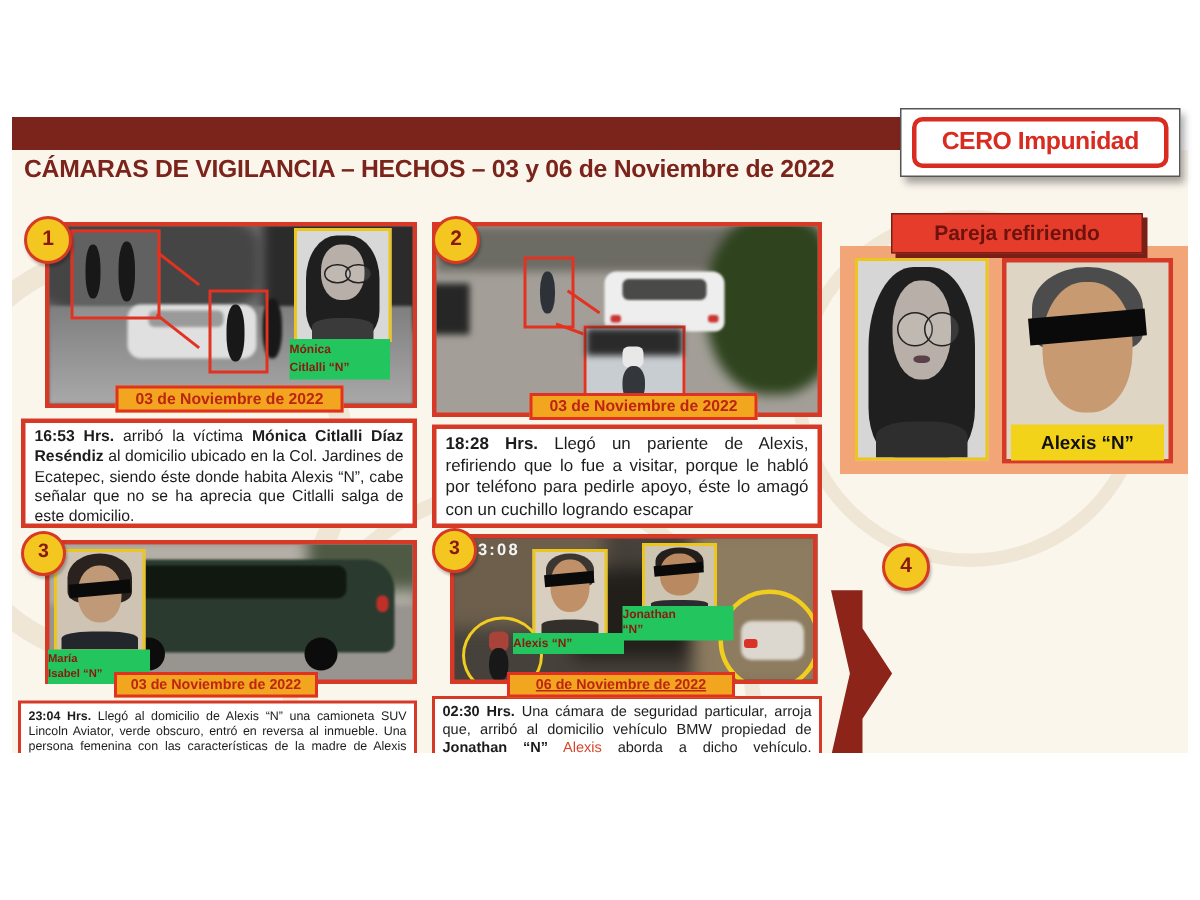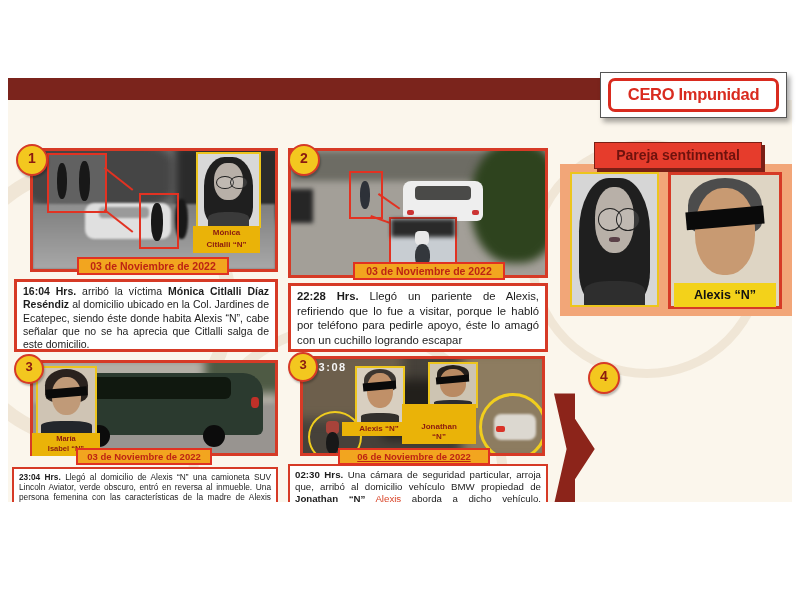--- a/index.html
+++ b/index.html
@@ -23,21 +23,21 @@
   .numcircle{width:28px;height:28px;border-radius:50%;background:#f3c71f;
         border:2px solid #d63a26;color:#8a1a10;font-weight:bold;font-size:14px;
         line-height:24px;text-align:center;z-index:8;box-shadow:1px 2px 2px rgba(0,0,0,.25);}
   .imgbox{border:3px solid #d63a26;background:#777;z-index:2;}
   .scene{position:absolute;left:0;top:0;right:0;bottom:0;overflow:hidden;}
   .datebadge{background:#f2a51f;border:2px solid #e03222;color:#bd2413;font-weight:bold;
         text-align:center;z-index:7;}
   .cap{background:#fff;border:3px solid #d63a26;color:#1c1c1c;text-align:justify;
         z-index:3;box-sizing:border-box;}
   .cap .red{color:#d9452a;}
-  .insetlabel{background:#eab308;color:#8a1a10;font-weight:bold;text-align:center;z-index:7;}
+  .insetlabel{background:#22c55e;color:#8a1a10;font-weight:bold;text-align:left;z-index:7;}
   .redline{height:1.6px;background:#e23222;transform-origin:0 0;}
   .hl-rect{border:2px solid #e23222;}
   .ell{border-radius:50%;z-index:5;}
   
   .sec-header{background:#e63c2c;border:1px solid #7a1f15;box-shadow:3px 3px 0 #7a1f15;
         text-align:center;font-weight:bold;z-index:6;}
   
   .portrait{overflow:hidden;z-index:5;}
   .p-hair{position:absolute;background:#1f1f1f;}
   .p-face{position:absolute;border-radius:46%;}
@@ -57,20 +57,21 @@
   <div class="abs slidebody">
     <div class="abs wm" style="left:-60px;top:60px;width:260px;height:260px;"></div>
     <div class="abs wm" style="left:180px;top:220px;width:300px;height:300px;border-width:10px;"></div>
     <div class="abs wm" style="left:520px;top:40px;width:220px;height:220px;border-width:9px;"></div>
   </div>
 
   <div class="abs topbar"></div>
   <div class="abs cero-badge">
     <div class="cero-stamp">CERO Impunidad</div>
   </div>
+  <div class="abs page-title">CÁMARAS DE VIGILANCIA – HECHOS – 03 y 06 de Noviembre de 2022</div>
 
   <div class="abs numcircle" style="left:16px;top:144px;">1</div>
   <div class="abs imgbox" style="left:30px;top:148px;width:242px;height:118px;">
     <div class="scene">
       <div class="abs" style="left:-10px;top:-10px;width:150px;height:70px;background:#454545;border-radius:30%;filter:blur(4px);"></div>
       <div class="abs" style="right:-10px;top:-6px;width:110px;height:75px;background:#2b2b2b;filter:blur(4px);"></div>
       <div class="abs" style="left:0;bottom:0;width:100%;height:55%;background:linear-gradient(180deg,#7e7e7e,#a8a8a8);filter:blur(1px);"></div>
       <div class="abs" style="left:52px;top:52px;width:86px;height:36px;background:#e0e0e0;border-radius:9px;filter:blur(1px);">
         <div class="abs" style="left:14px;top:4px;width:50px;height:11px;background:#9a9a9a;border-radius:4px;"></div>
       </div>
@@ -92,21 +93,21 @@
     <div class="p-face" style="left:27%;top:12%;width:46%;height:52%;background:#b8b0a8;"></div>
     <div class="lens" style="left:30%;top:30%;"></div>
     <div class="lens" style="left:52%;top:30%;"></div>
     <div class="p-body" style="left:16%;width:68%;height:20%;background:#3a3a3a;"></div>
   </div>
   <div class="abs insetlabel" style="left:193px;top:226px;width:67px;height:26px;font-size:8px;line-height:12px;padding-top:1px;">
     <div>Mónica</div>
     <div>Citlalli “N”</div>
   </div>
   <div class="abs datebadge" style="left:77px;top:257px;width:148px;height:14px;font-size:10.5px;line-height:14px;">03 de Noviembre de 2022</div>
-  <div class="abs cap" style="left:14px;top:279px;width:264px;height:73px;padding:3px 6px;font-size:10.5px;line-height:1.27;"><b>16:04 Hrs.</b><span> arribó la víctima </span><b>Mónica Citlalli Díaz Reséndiz</b><span> al domicilio ubicado en la Col. Jardines de Ecatepec, siendo éste donde habita Alexis “N”, cabe señalar que no se ha aprecia que Citlalli salga de este domicilio.</span></div>
+  <div class="abs cap" style="left:14px;top:279px;width:264px;height:73px;padding:3px 6px;font-size:10.5px;line-height:1.27;"><b>16:53 Hrs.</b><span> arribó la víctima </span><b>Mónica Citlalli Díaz Reséndiz</b><span> al domicilio ubicado en la Col. Jardines de Ecatepec, siendo éste donde habita Alexis “N”, cabe señalar que no se ha aprecia que Citlalli salga de este domicilio.</span></div>
 
   <div class="abs numcircle" style="left:288px;top:144px;">2</div>
   <div class="abs imgbox" style="left:288px;top:148px;width:254px;height:124px;background:#a39f98;">
     <div class="scene">
       <div class="abs" style="left:0;top:0;width:100%;height:30px;background:#6d6c64;filter:blur(3px);"></div>
       <div class="abs" style="right:-16px;top:-8px;width:90px;height:120px;background:#2e431e;border-radius:45%;filter:blur(4px);"></div>
       <div class="abs" style="left:-12px;top:38px;width:34px;height:34px;background:#262626;filter:blur(2px);"></div>
       <div class="abs" style="left:112px;top:30px;width:80px;height:40px;background:#eeeeee;border-radius:8px 8px 6px 6px;filter:blur(.7px);">
         <div class="abs" style="left:12px;top:5px;width:56px;height:14px;background:#4a4a48;border-radius:4px;"></div>
         <div class="abs" style="left:4px;bottom:6px;width:7px;height:5px;background:#c33;border-radius:2px;"></div>
@@ -118,24 +119,24 @@
       <div class="abs redline" style="left:88px;top:42px;width:26px;transform:rotate(35deg);"></div>
       <div class="abs redline" style="left:80px;top:64px;width:24px;transform:rotate(20deg);"></div>
       <div class="abs hl-rect" style="left:98px;top:66px;width:64px;height:56px;background:#c8cdd2;">
         <div class="abs" style="left:0;top:0;width:100%;height:18px;background:#2a2a2a;filter:blur(2px);"></div>
         <div class="abs" style="left:24px;top:12px;width:14px;height:14px;background:#e8e8e8;border-radius:30%;"></div>
         <div class="abs fig" style="left:24px;top:25px;width:15px;height:24px;background:#33373c;"></div>
       </div>
     </div>
   </div>
   <div class="abs datebadge" style="left:353px;top:262px;width:148px;height:14px;font-size:10.5px;line-height:14px;">03 de Noviembre de 2022</div>
-  <div class="abs cap" style="left:288px;top:283px;width:260px;height:69px;padding:3px 6px;font-size:11.3px;line-height:1.3;"><b>22:28 Hrs.</b><span> Llegó un pariente de Alexis, refiriendo que lo fue a visitar, porque le habló por teléfono para pedirle apoyo, éste lo amagó con un cuchillo logrando escapar</span></div>
+  <div class="abs cap" style="left:288px;top:283px;width:260px;height:69px;padding:3px 6px;font-size:11.3px;line-height:1.3;"><b>18:28 Hrs.</b><span> Llegó un pariente de Alexis, refiriendo que lo fue a visitar, porque le habló por teléfono para pedirle apoyo, éste lo amagó con un cuchillo logrando escapar</span></div>
 
   <div class="abs" style="left:560px;top:164px;width:232px;height:152px;background:#f2a678;z-index:2;"></div>
-  <div class="abs sec-header" style="left:594px;top:142px;width:166px;height:25px;color:#6e120d;font-size:14px;line-height:25px;">Pareja sentimental</div>
+  <div class="abs sec-header" style="left:594px;top:142px;width:166px;height:25px;color:#6e120d;font-size:14px;line-height:25px;">Pareja refiriendo</div>
   <div class="abs portrait" style="left:570px;top:172px;width:85px;height:131px;border:2.5px solid #ecc51d;background:#d6d6d6;">
     <div class="p-hair" style="left:8%;top:3%;width:84%;height:97%;border-radius:42% 42% 26% 26%;"></div>
     <div class="p-face" style="left:27%;top:10%;width:46%;height:50%;background:#b8b0a8;"></div>
     <div class="lens" style="left:30%;top:26%;"></div>
     <div class="lens" style="left:52%;top:26%;"></div>
     <div class="abs" style="left:44%;top:48%;width:12%;height:4%;background:#5a4048;border-radius:40%;"></div>
     <div class="p-body" style="left:14%;width:72%;height:18%;background:#2e2e2e;"></div>
   </div>
   <div class="abs portrait" style="left:668px;top:172px;width:108px;height:131px;border:3px solid #d63a26;background:#ded5c4;">
     <div class="p-hair" style="left:16%;top:2%;width:68%;height:42%;background:#4c4c4c;border-radius:50% 50% 20% 20%;"></div>
@@ -194,21 +195,21 @@
     <div class="p-censor" style="left:14%;top:26%;width:72%;height:15%;"></div>
     <div class="p-body" style="left:8%;width:84%;height:16%;background:#33302c;"></div>
   </div>
   <div class="abs insetlabel" style="left:342px;top:422px;width:74px;height:14px;font-size:8px;line-height:14px;">Alexis “N”</div>
   <div class="abs portrait" style="left:428px;top:362px;width:46px;height:42px;border:2px solid #ecc51d;background:#cdc4b2;">
     <div class="p-hair" style="left:16%;top:2%;width:68%;height:42%;background:#241f1b;border-radius:50% 50% 20% 20%;"></div>
     <div class="p-face" style="left:22%;top:12%;width:56%;height:66%;background:#b98a62;"></div>
     <div class="p-censor" style="left:14%;top:28%;width:72%;height:16%;"></div>
     <div class="p-body" style="left:8%;width:84%;height:14%;background:#2c2c30;"></div>
   </div>
-  <div class="abs insetlabel" style="left:402px;top:404px;width:74px;height:22px;font-size:8px;line-height:10px;padding-top:18px;">
+  <div class="abs insetlabel" style="left:415px;top:404px;width:74px;height:22px;font-size:8px;line-height:10px;padding-top:1px;">
     <div>Jonathan</div>
     <div>“N”</div>
   </div>
   <div class="abs datebadge" style="left:338px;top:448px;width:148px;height:13px;font-size:9.5px;line-height:13px;text-decoration:underline;">06 de Noviembre de 2022</div>
   <div class="abs cap" style="left:288px;top:464px;width:260px;height:56px;padding:3px 5px;font-size:9.7px;line-height:1.25;border-width:2.5px;"><b>02:30 Hrs.</b><span> Una cámara de seguridad particular, arroja que, arribó al domicilio vehículo BMW propiedad de </span><b>Jonathan “N”</b><span> </span><span class="red">Alexis</span><span> aborda a dicho vehículo. Aparentemente, Jonathan quien es la última persona que tuvo contacto con Alexis.</span></div>
 
   <div class="abs arrow" style="left:554px;top:386px;width:42px;height:126px;z-index:4;"></div>
 
   <div class="abs numcircle" style="left:588px;top:362px;z-index:9;">4</div>
 

